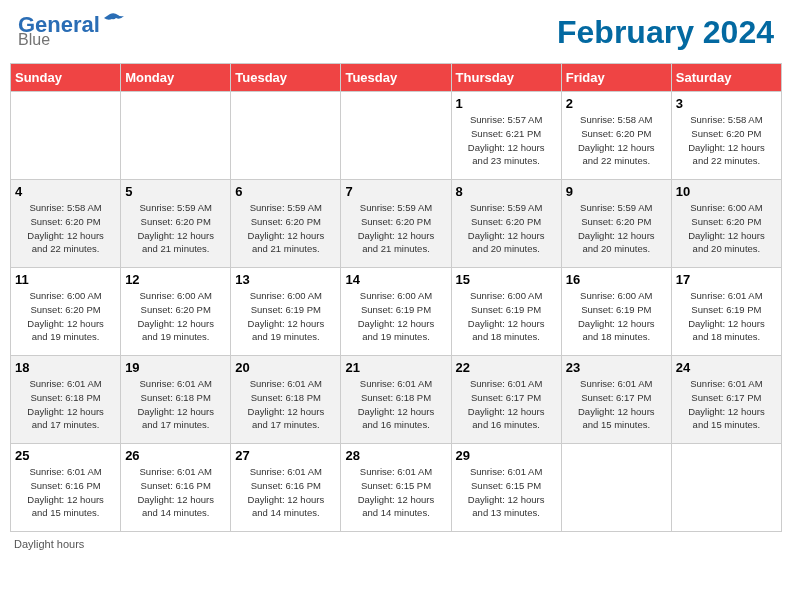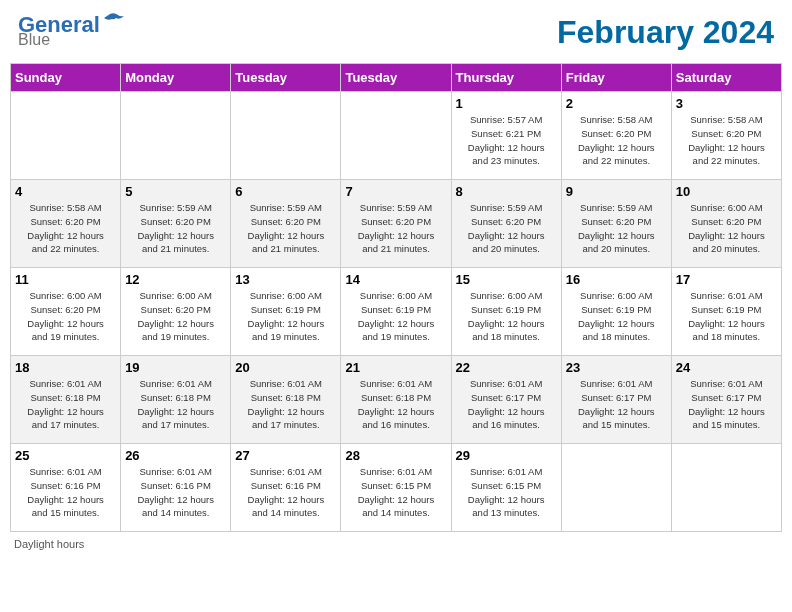--- a/index.html
+++ b/index.html
@@ -40,21 +40,21 @@
     .location {
       font-size: 14px;
       color: #555;
     }
     .calendar {
       width: 100%;
       border-collapse: collapse;
       font-size: 10.5px;
     }
     .calendar thead th {
-      background: #a21caf;
+      background: #ef4444;
       color: #fff;
       padding: 6px 4px;
       text-align: left;
       font-size: 13px;
       font-weight: bold;
       border: 1px solid #ccc;
     }
     .calendar tbody td {
       border: 1px solid #ccc;
       vertical-align: top;

